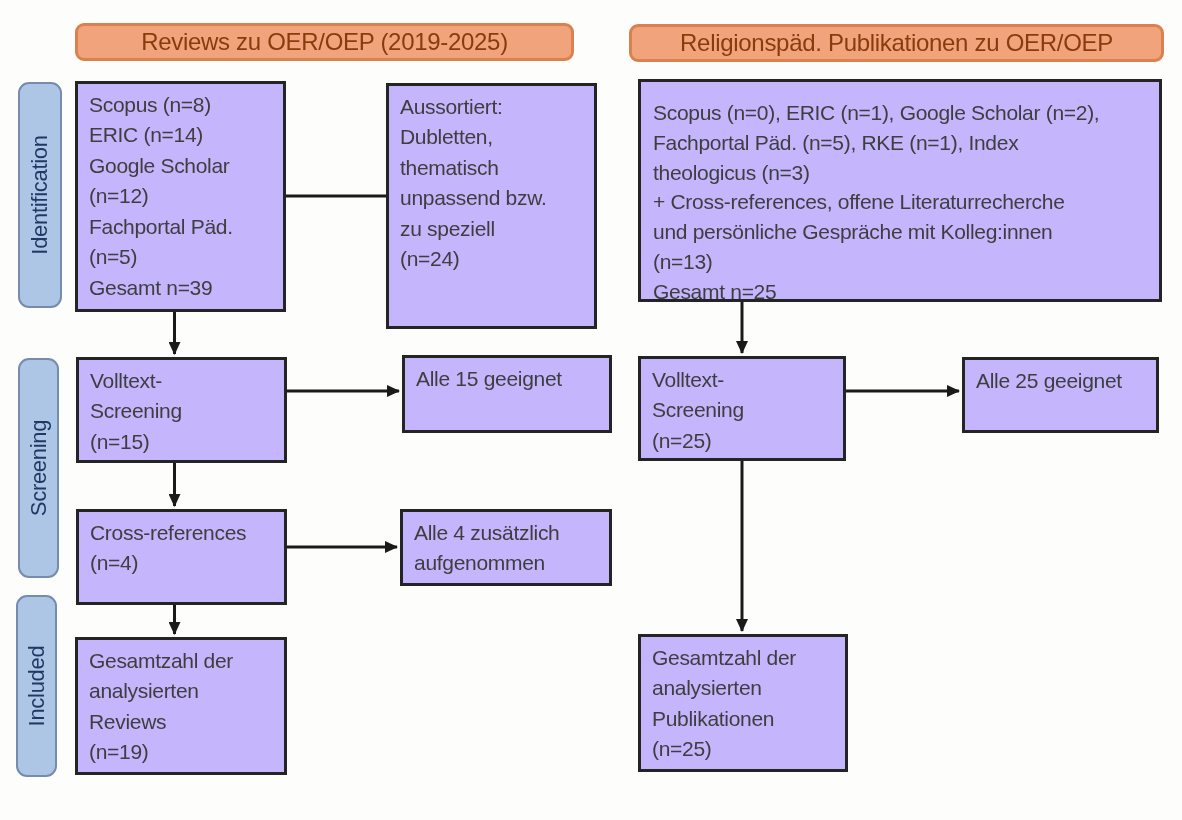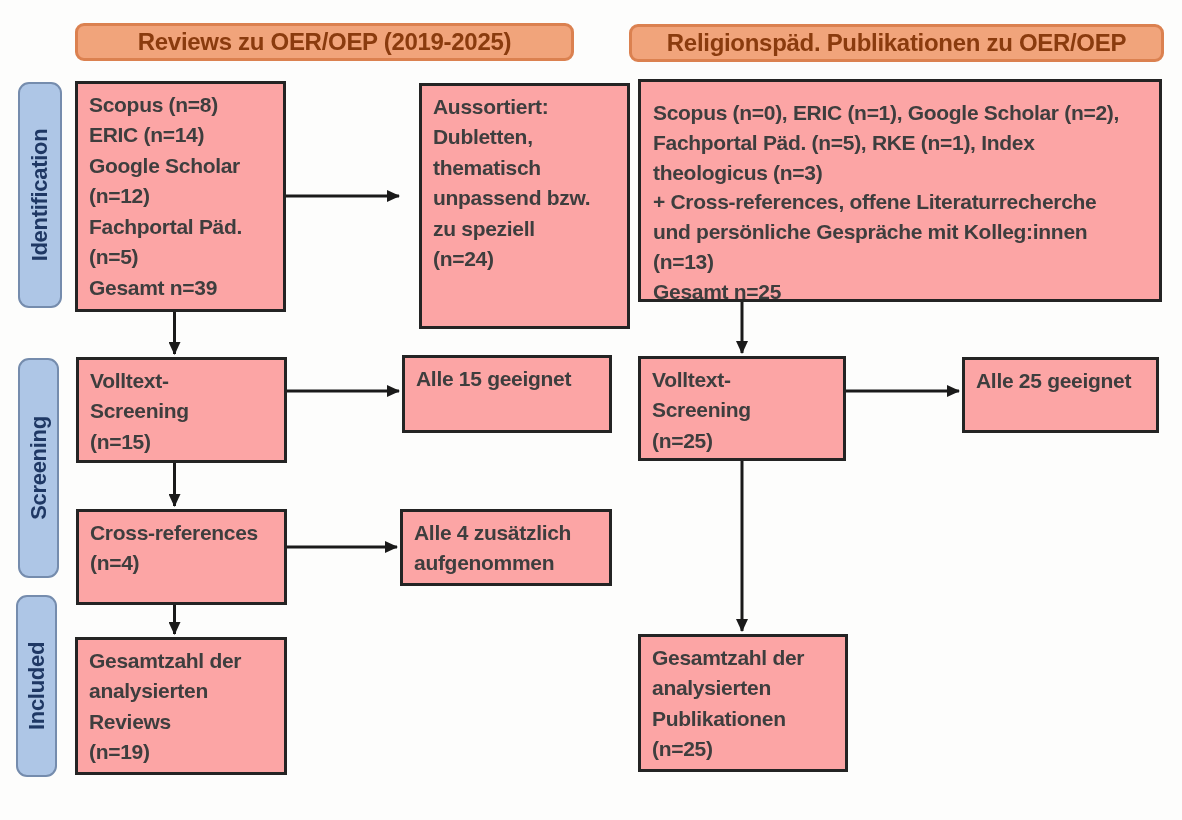--- a/index.html
+++ b/index.html
@@ -1,21 +1,21 @@
 <!DOCTYPE html>
 <html style="--header-fill: #F1A47B; --header-border: #DB8150; --header-text: #8A3B0E; --stage-fill: #AEC6E6; --stage-border: #758CAD; --stage-text: #1F3864; --box-border: #242424; --box-text: #3E3E3E; --arrow: #1A1A1A;"><head>
 <meta charset="utf-8">
 <style>
   html,body{margin:0;padding:0;background:#fff;}
   .canvas{
     position:relative;
     width:1182px;height:820px;
     background:#fdfdfc;
     font-family:"Liberation Sans",sans-serif;
-    font-weight:bold;
+    font-weight:normal;
     overflow:hidden;
   }
   .arrows{position:absolute;left:0;top:0;pointer-events:none;}
   .header{
     position:absolute;
     background:var(--header-fill,#F1A47B);
     border:3px solid var(--header-border,#DB8150);
     border-radius:9px;
     color:var(--header-text,#8A3B0E);
     font-size:24px;
@@ -39,32 +39,32 @@
     white-space:nowrap;
     color:var(--stage-text,#1F3864);
     font-size:22px;
     letter-spacing:-0.3px;
   }
   .s1{left:18px;top:82px;width:44px;height:226px;}
   .s2{left:18px;top:358px;width:41px;height:220px;}
   .s3{left:16px;top:595px;width:41px;height:182px;}
   .box{
     position:absolute;
-    background:#fca5a5;
+    background:#c4b5fd;
     border:3px solid var(--box-border,#242424);
     box-sizing:border-box;
     color:var(--box-text,#3E3E3E);
     font-size:21px;
     line-height:1.45;
     letter-spacing:-0.3px;
     white-space:pre-line;
     padding:6px 11px;
   }
   .b-l1{left:75px;top:81px;width:211px;height:231px;}
-  .b-l2{left:419px;top:83px;width:211px;height:246px;}
+  .b-l2{left:386px;top:83px;width:211px;height:246px;}
   .b-l3{left:76px;top:357px;width:211px;height:106px;}
   .b-l4{left:402px;top:355px;width:210px;height:78px;}
   .b-l5{left:76px;top:509px;width:211px;height:96px;}
   .b-l6{left:400px;top:509px;width:212px;height:77px;}
   .b-l7{left:75px;top:637px;width:212px;height:138px;}
   .b-r1{left:638px;top:79px;width:524px;height:223px;line-height:1.42;padding:16px 12px;}
   .b-r2{left:638px;top:356px;width:208px;height:105px;}
   .b-r3{left:962px;top:357px;width:197px;height:76px;}
   .b-r4{left:638px;top:634px;width:210px;height:138px;}
 </style>

